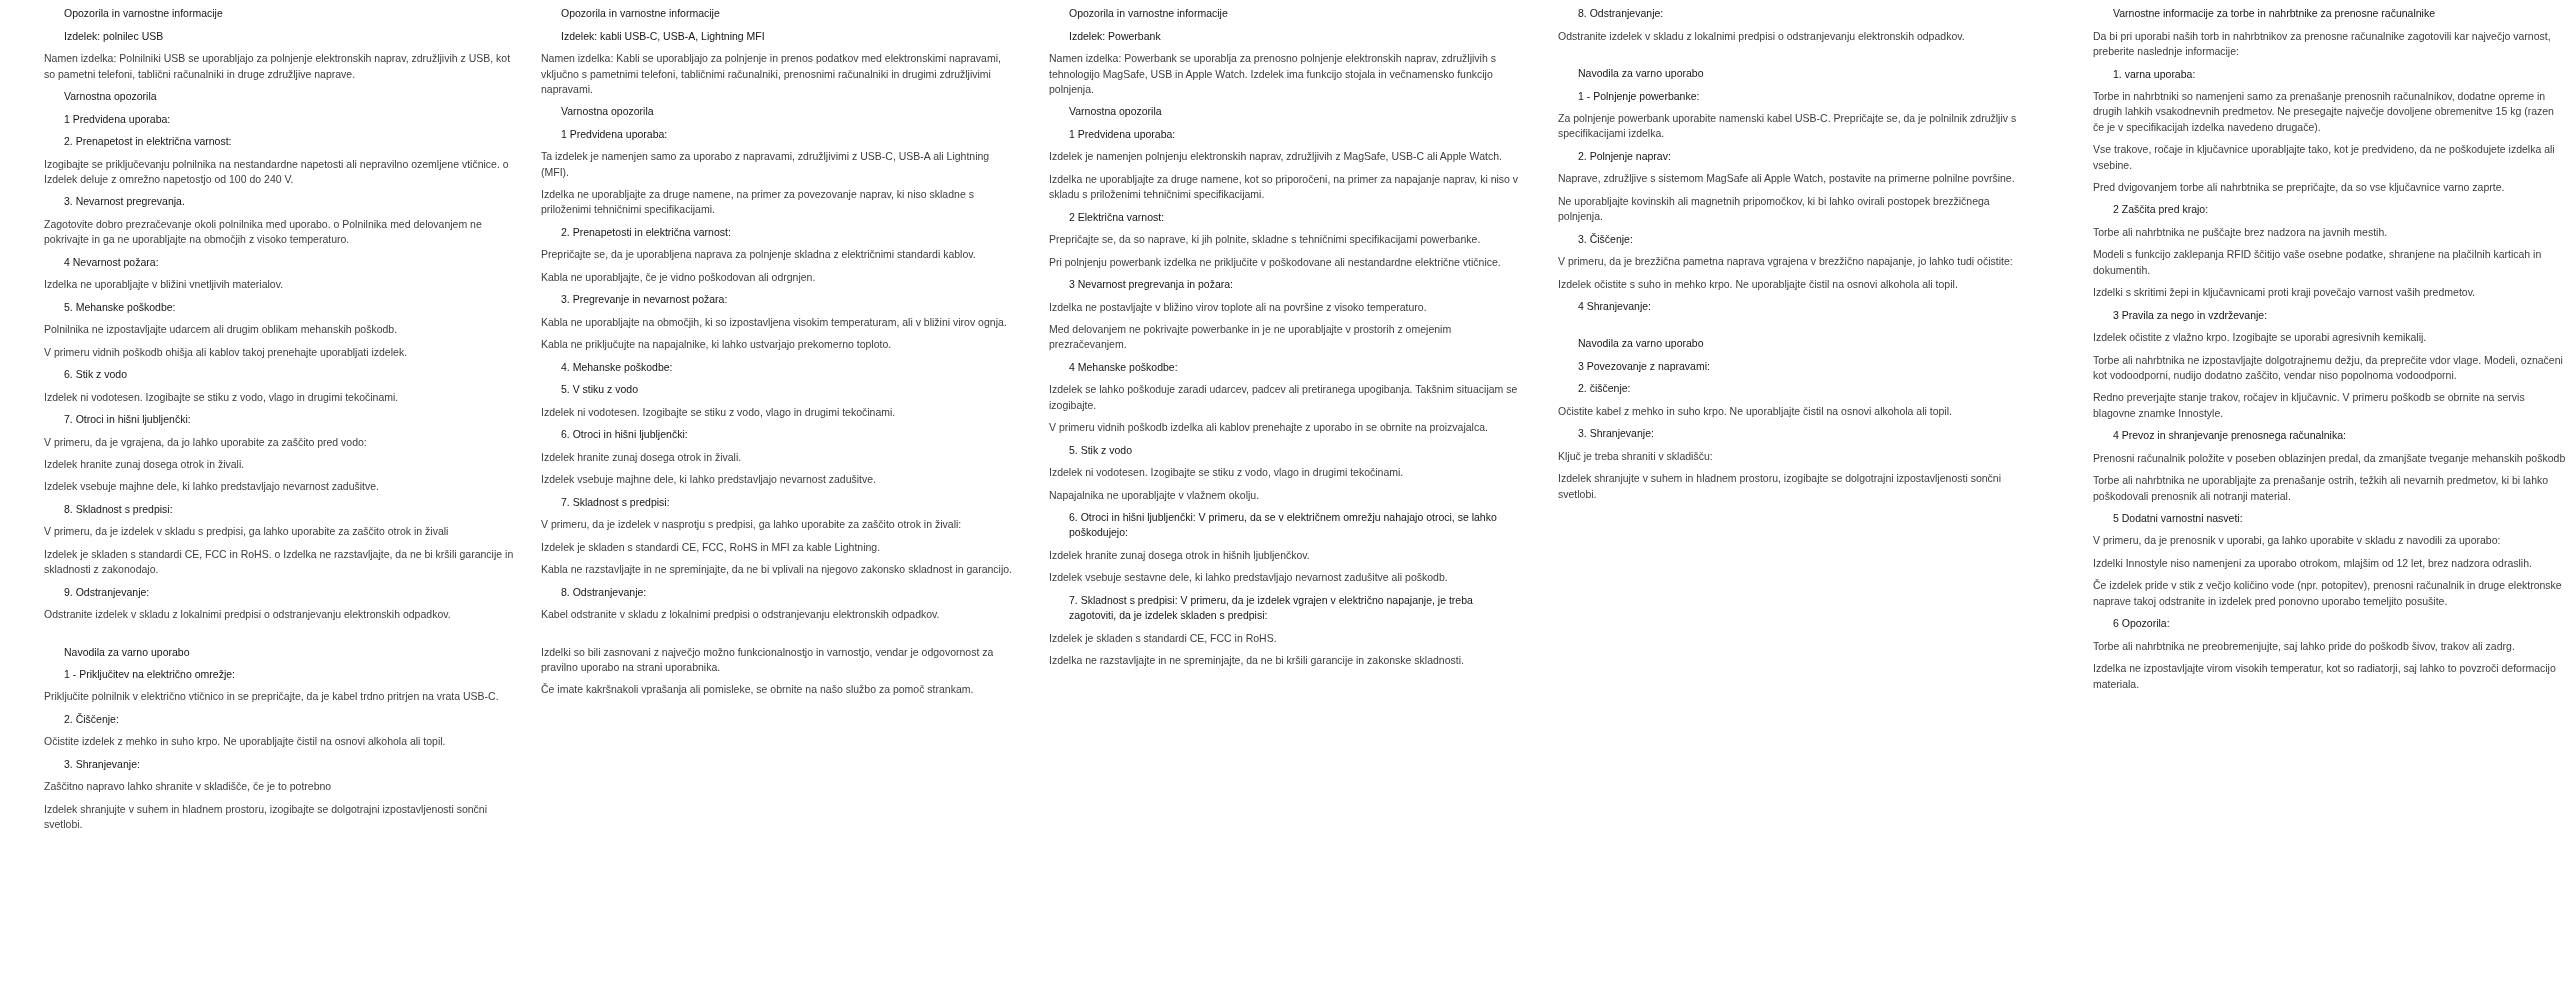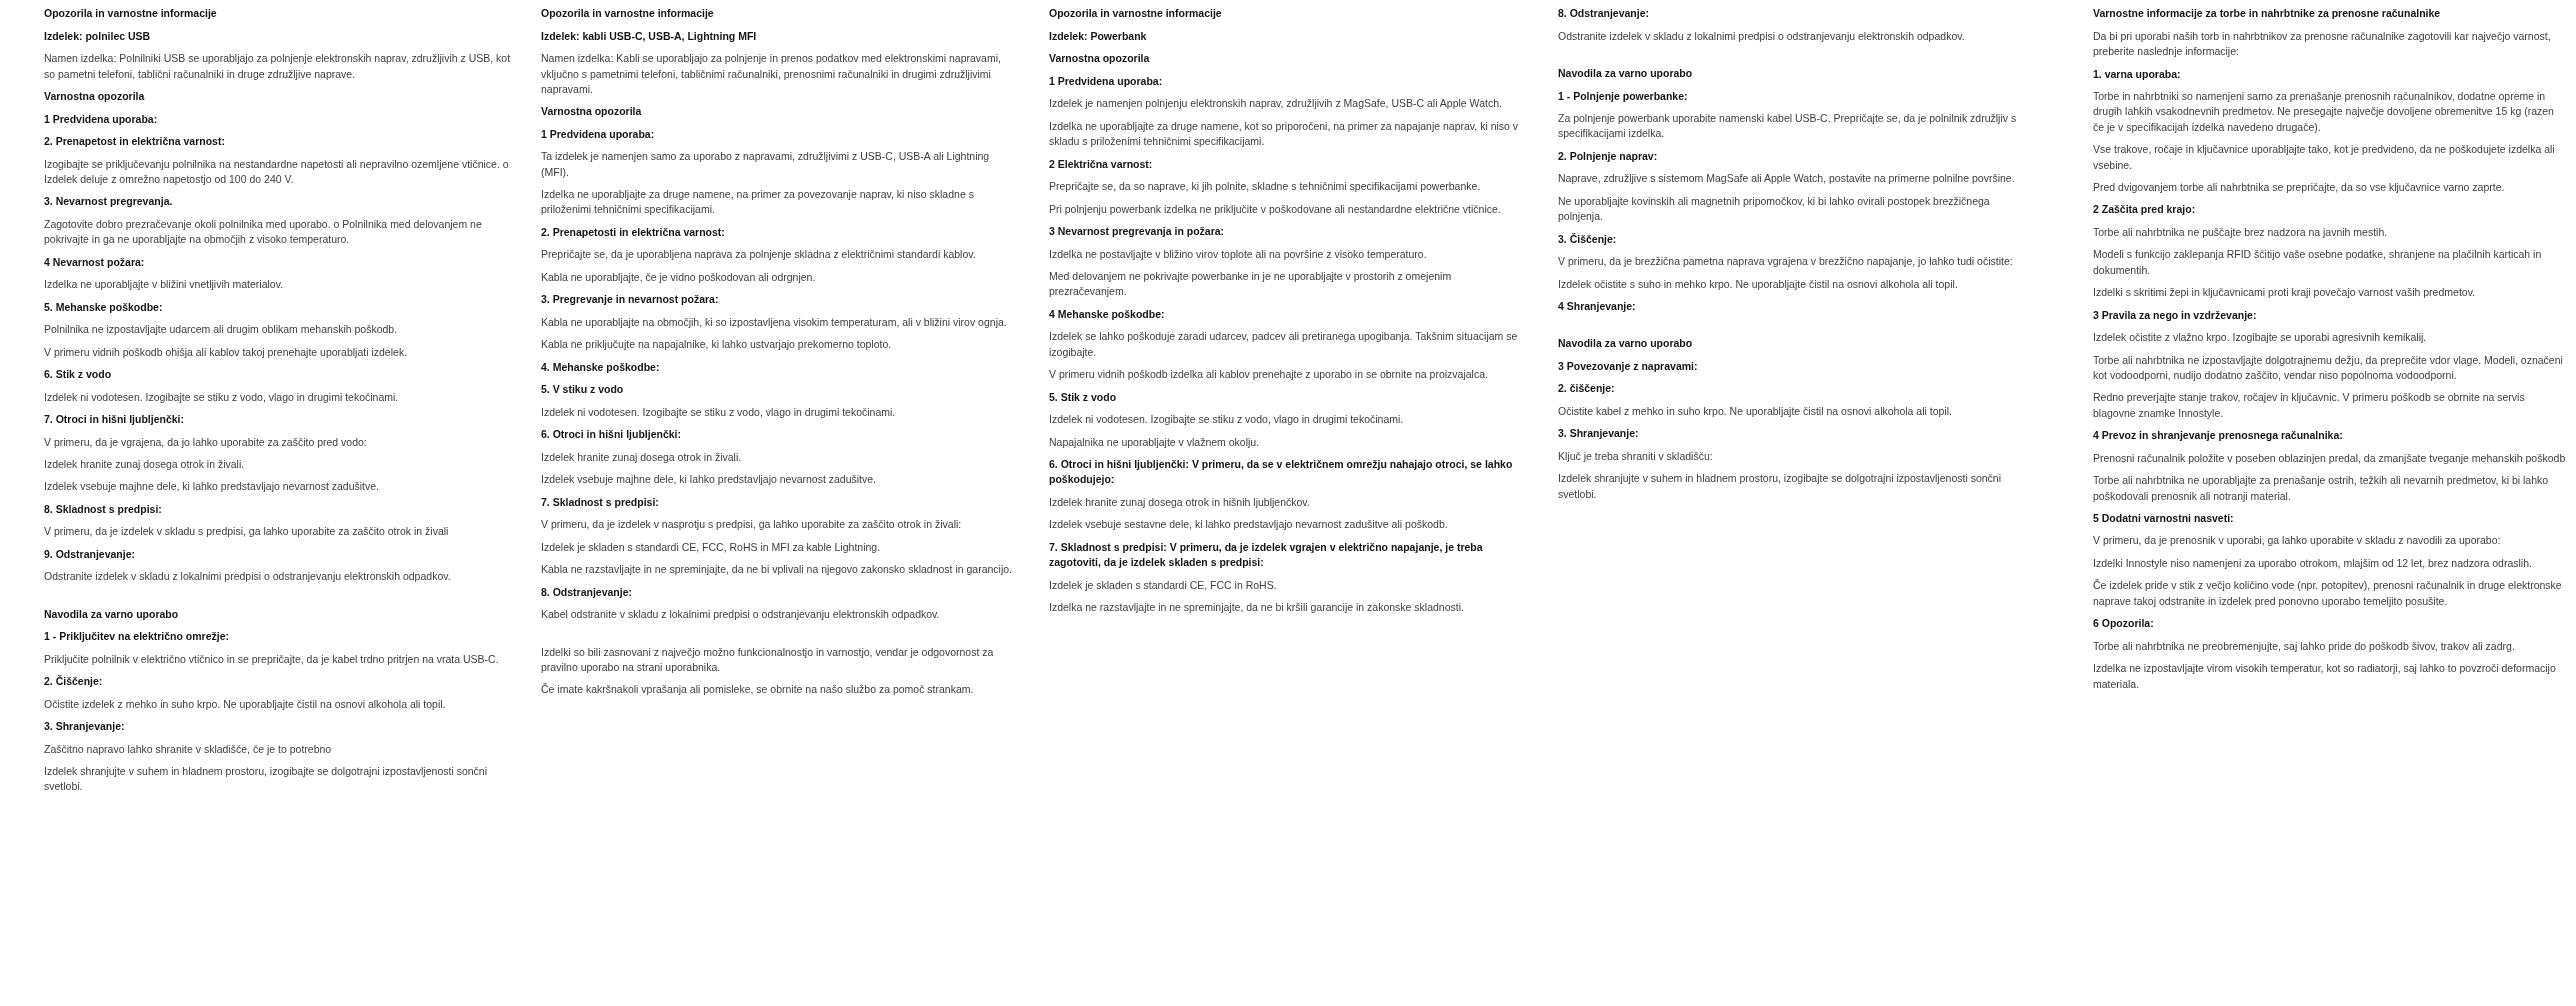--- a/index.html
+++ b/index.html
@@ -17,21 +17,21 @@
     font-size:10.5px;
     line-height:15.3px;
     color:#3d3d3d;
   }
   .c1{left:44px;}
   .c2{left:541px;}
   .c3{left:1049px;}
   .c4{left:1558px;}
   .c5{left:2093px;}
   .blk{margin:0 0 7.2px 0;}
-  .h{font-weight:700;color:#151515;}
+  .h{font-weight:400;color:#151515;margin-left:20px;}
   .p{font-weight:400;}
   .gap{margin-top:22px;}
 </style>
 </head>
 <body>
 
 <div class="col c1">
     <div class="blk h">Opozorila in varnostne informacije</div>
     <div class="blk h">Izdelek: polnilec USB</div>
     <div class="blk p">Namen izdelka: Polnilniki USB se uporabljajo za polnjenje elektronskih naprav, združljivih z USB, kot so pametni telefoni, tablični računalniki in druge združljive naprave.</div>
@@ -47,20 +47,21 @@
     <div class="blk p">Polnilnika ne izpostavljajte udarcem ali drugim oblikam mehanskih poškodb.</div>
     <div class="blk p">V primeru vidnih poškodb ohišja ali kablov takoj prenehajte uporabljati izdelek.</div>
     <div class="blk h">6. Stik z vodo</div>
     <div class="blk p">Izdelek ni vodotesen. Izogibajte se stiku z vodo, vlago in drugimi tekočinami.</div>
     <div class="blk h">7. Otroci in hišni ljubljenčki:</div>
     <div class="blk p">V primeru, da je vgrajena, da jo lahko uporabite za zaščito pred vodo:</div>
     <div class="blk p">Izdelek hranite zunaj dosega otrok in živali.</div>
     <div class="blk p">Izdelek vsebuje majhne dele, ki lahko predstavljajo nevarnost zadušitve.</div>
     <div class="blk h">8. Skladnost s predpisi:</div>
     <div class="blk p">V primeru, da je izdelek v skladu s predpisi, ga lahko uporabite za zaščito otrok in živali</div>
+    <div class="blk p">Izdelek je skladen s standardi CE, FCC in RoHS. o Izdelka ne razstavljajte, da ne bi kršili garancije in skladnosti z zakonodajo.</div>
     <div class="blk h">9. Odstranjevanje:</div>
     <div class="blk p">Odstranite izdelek v skladu z lokalnimi predpisi o odstranjevanju elektronskih odpadkov.</div>
     <div class="blk h gap">Navodila za varno uporabo</div>
     <div class="blk h">1 - Priključitev na električno omrežje:</div>
     <div class="blk p">Priključite polnilnik v električno vtičnico in se prepričajte, da je kabel trdno pritrjen na vrata USB-C.</div>
     <div class="blk h">2. Čiščenje:</div>
     <div class="blk p">Očistite izdelek z mehko in suho krpo. Ne uporabljajte čistil na osnovi alkohola ali topil.</div>
     <div class="blk h">3. Shranjevanje:</div>
     <div class="blk p">Zaščitno napravo lahko shranite v skladišče, če je to potrebno</div>
     <div class="blk p">Izdelek shranjujte v suhem in hladnem prostoru, izogibajte se dolgotrajni izpostavljenosti sončni svetlobi.</div>
@@ -90,20 +91,21 @@
     <div class="blk p">Izdelek je skladen s standardi CE, FCC, RoHS in MFI za kable Lightning.</div>
     <div class="blk p">Kabla ne razstavljajte in ne spreminjajte, da ne bi vplivali na njegovo zakonsko skladnost in garancijo.</div>
     <div class="blk h">8. Odstranjevanje:</div>
     <div class="blk p">Kabel odstranite v skladu z lokalnimi predpisi o odstranjevanju elektronskih odpadkov.</div>
     <div class="blk p gap">Izdelki so bili zasnovani z največjo možno funkcionalnostjo in varnostjo, vendar je odgovornost za pravilno uporabo na strani uporabnika.</div>
     <div class="blk p">Če imate kakršnakoli vprašanja ali pomisleke, se obrnite na našo službo za pomoč strankam.</div>
   </div>
 <div class="col c3">
     <div class="blk h">Opozorila in varnostne informacije</div>
     <div class="blk h">Izdelek: Powerbank</div>
+    <div class="blk p">Namen izdelka: Powerbank se uporablja za prenosno polnjenje elektronskih naprav, združljivih s tehnologijo MagSafe, USB in Apple Watch. Izdelek ima funkcijo stojala in večnamensko funkcijo polnjenja.</div>
     <div class="blk h">Varnostna opozorila</div>
     <div class="blk h">1 Predvidena uporaba:</div>
     <div class="blk p">Izdelek je namenjen polnjenju elektronskih naprav, združljivih z MagSafe, USB-C ali Apple Watch.</div>
     <div class="blk p">Izdelka ne uporabljajte za druge namene, kot so priporočeni, na primer za napajanje naprav, ki niso v skladu s priloženimi tehničnimi specifikacijami.</div>
     <div class="blk h">2 Električna varnost:</div>
     <div class="blk p">Prepričajte se, da so naprave, ki jih polnite, skladne s tehničnimi specifikacijami powerbanke.</div>
     <div class="blk p">Pri polnjenju powerbank izdelka ne priključite v poškodovane ali nestandardne električne vtičnice.</div>
     <div class="blk h">3 Nevarnost pregrevanja in požara:</div>
     <div class="blk p">Izdelka ne postavljajte v bližino virov toplote ali na površine z visoko temperaturo.</div>
     <div class="blk p">Med delovanjem ne pokrivajte powerbanke in je ne uporabljajte v prostorih z omejenim prezračevanjem.</div>

